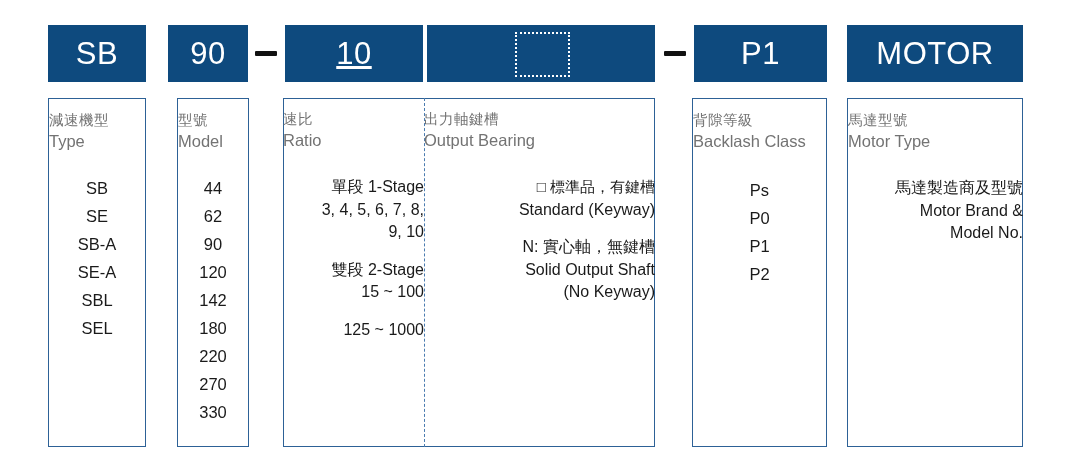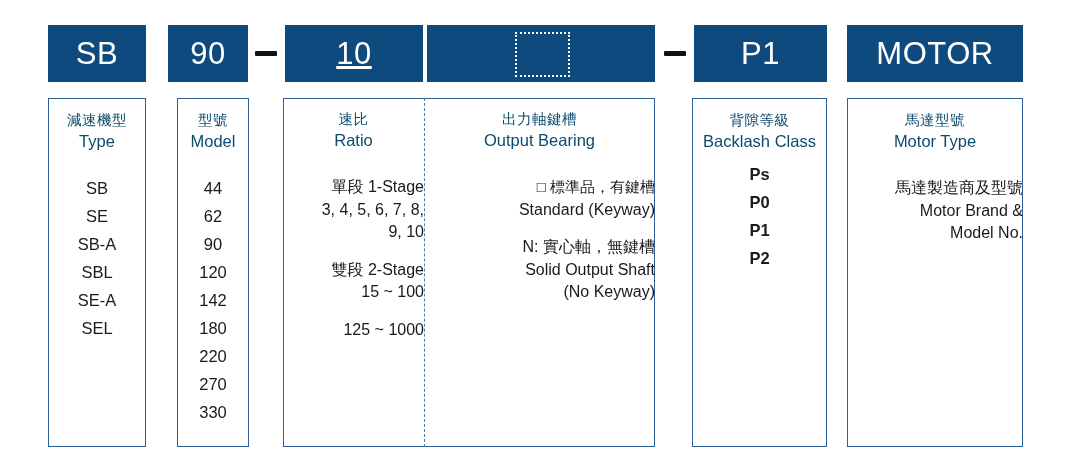--- a/index.html
+++ b/index.html
@@ -69,22 +69,22 @@
     top: 98px;
     height: 349px;
     width: 0;
     border-left: 1.5px dashed #4A7BAF;
   }
 
   .col-head {
     position: absolute;
     width: 100%;
     left: 0;
-    text-align: center;
-    color: #0c4a6e;
+    text-align: left;
+    color: #737373;
     line-height: 1.25;
   }
   .col-head .zh {
     display: block;
     font-size: 14.5px;
     letter-spacing: 0.5px;
   }
   .col-head .en {
     display: block;
     font-size: 16.5px;
@@ -153,22 +153,22 @@
 
   <div class="desc-box" style="left:48px; width:98px;">
     <div class="col-head" style="top:12px;">
       <span class="zh">減速機型</span>
       <span class="en">Type</span>
     </div>
     <div class="item-list" style="top:75px;">
       <div class="item">SB</div>
       <div class="item">SE</div>
       <div class="item">SB-A</div>
+      <div class="item">SE-A</div>
       <div class="item">SBL</div>
-      <div class="item">SE-A</div>
       <div class="item">SEL</div>
     </div>
   </div>
 
   <div class="desc-box" style="left:177px; width:72px;">
     <div class="col-head" style="top:12px;">
       <span class="zh">型號</span>
       <span class="en">Model</span>
     </div>
     <div class="item-list" style="top:75px;">
@@ -214,21 +214,21 @@
     <span class="line">N: 實心軸，無鍵槽</span>
     <span class="line indent">Solid Output Shaft</span>
     <span class="line indent">(No Keyway)</span>
   </div>
 
   <div class="desc-box" style="left:692px; width:135px;">
     <div class="col-head" style="top:12px;">
       <span class="zh">背隙等級</span>
       <span class="en">Backlash Class</span>
     </div>
-    <div class="item-list" style="top:61px;font-weight:bold;">
+    <div class="item-list" style="top:77px;">
       <div class="item">Ps</div>
       <div class="item">P0</div>
       <div class="item">P1</div>
       <div class="item">P2</div>
     </div>
   </div>
 
   <div class="desc-box" style="left:847px; width:176px;">
     <div class="col-head" style="top:12px;">
       <span class="zh">馬達型號</span>

